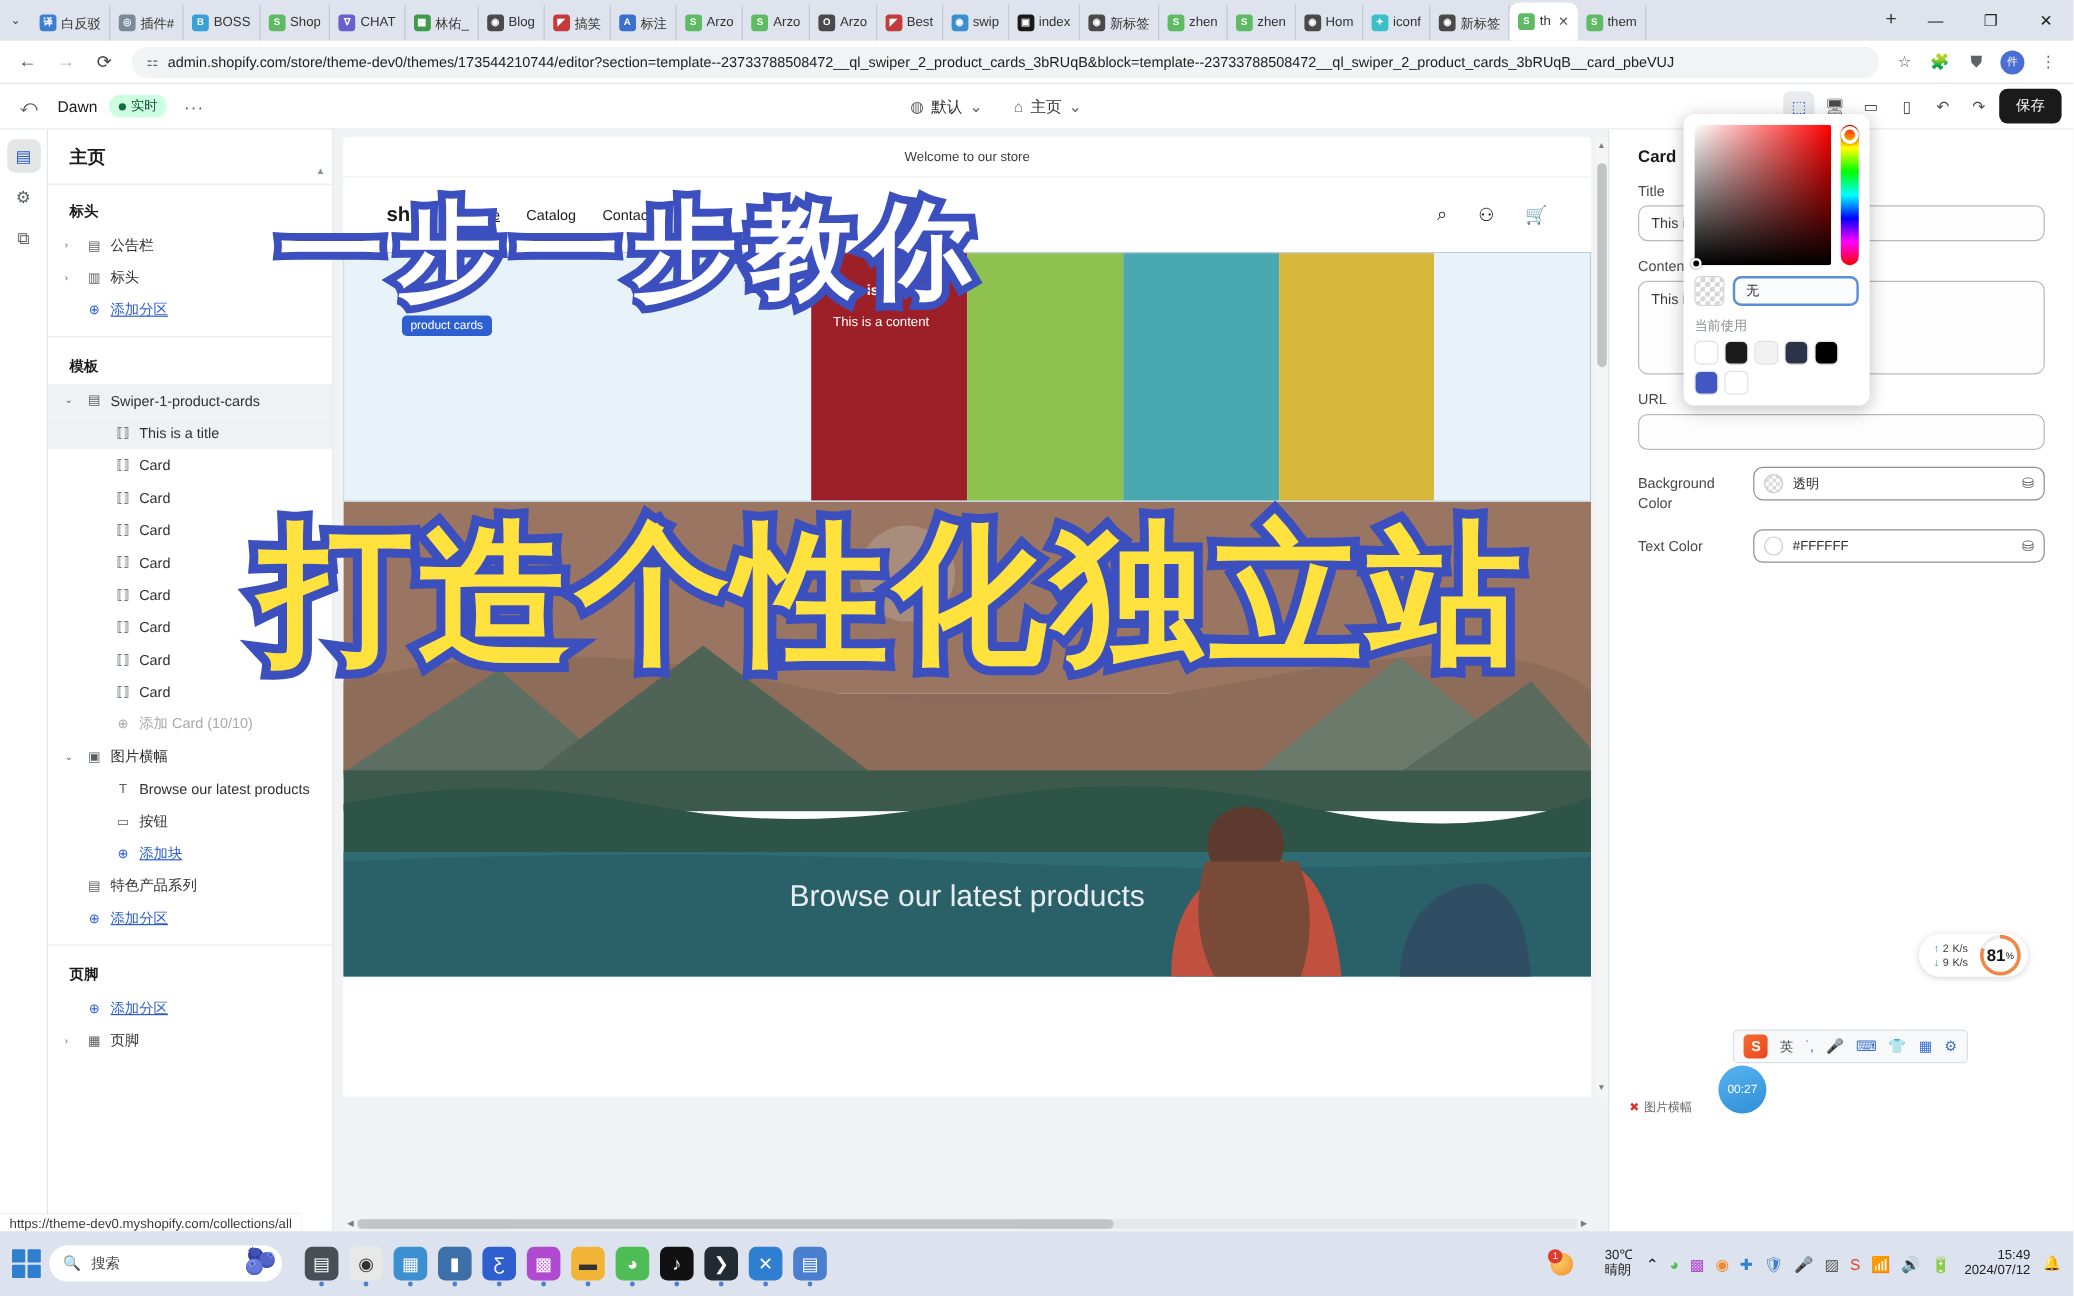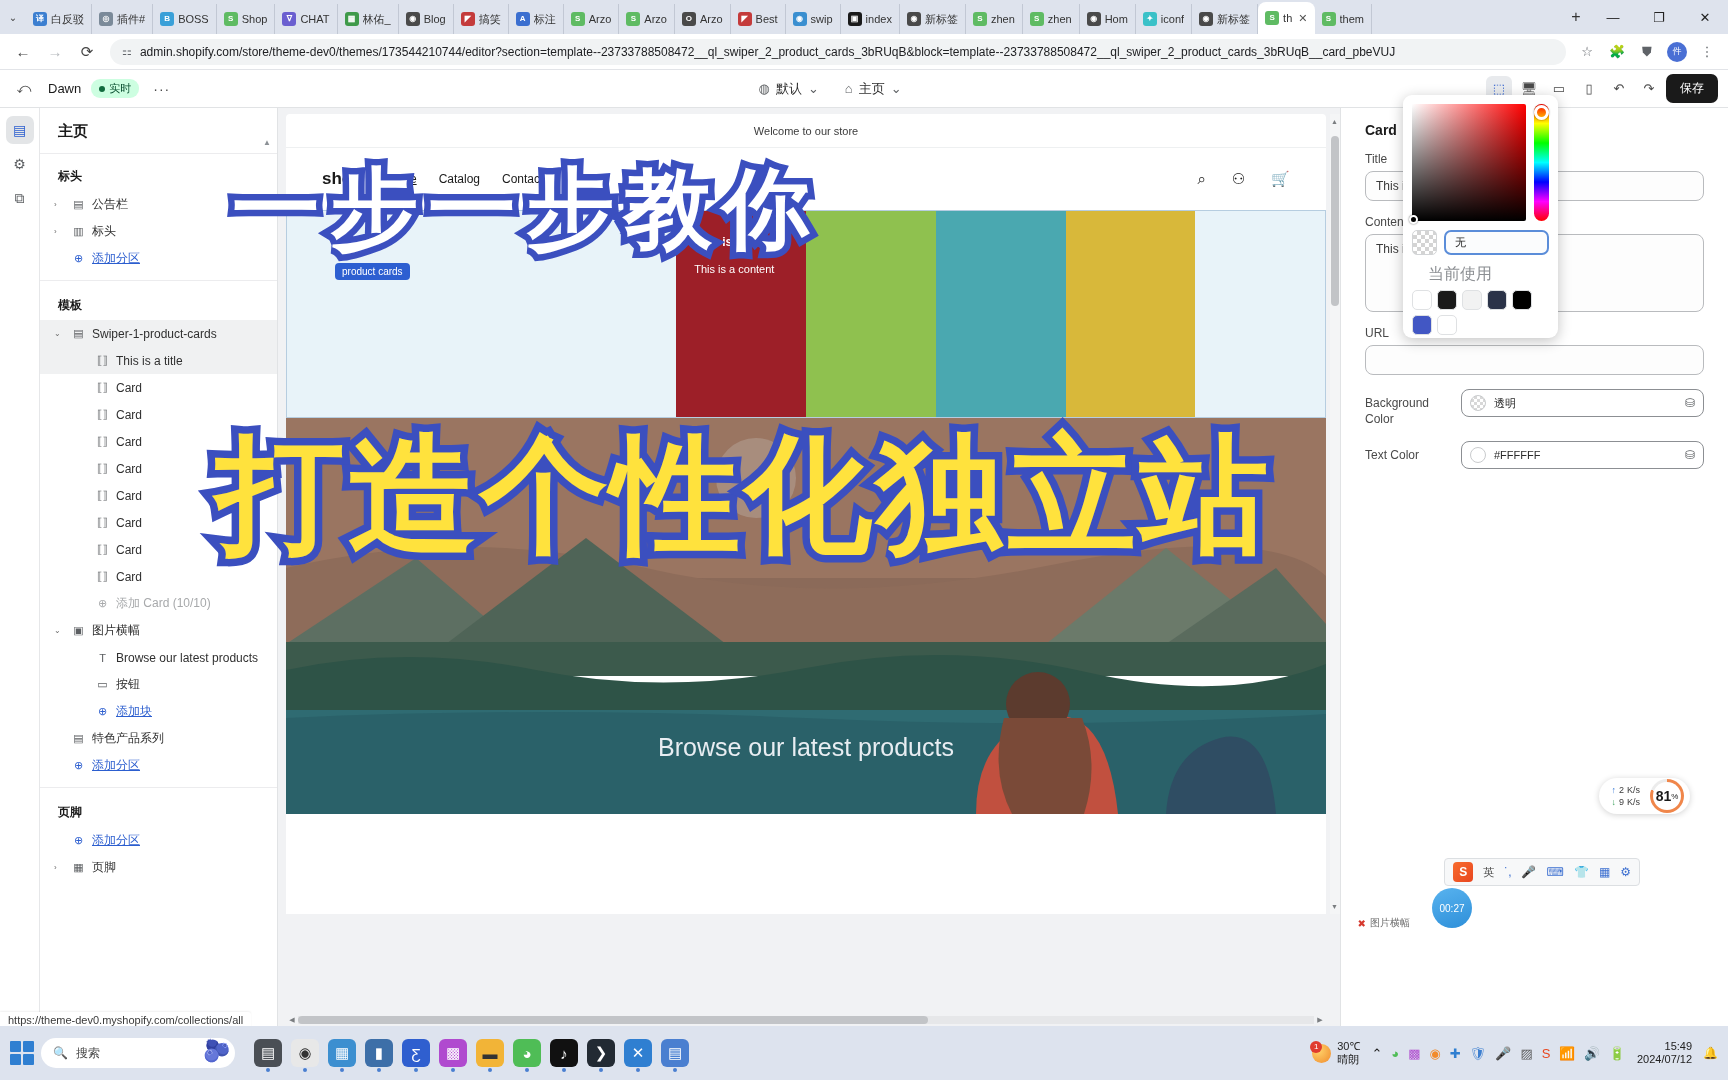--- a/index.html
+++ b/index.html
@@ -187,21 +187,21 @@
     width: 25px; height: 25px; border-radius: 5px; border: 1px solid #d2d4d6; flex: none;
     background-image:
       linear-gradient(45deg,#d4d4d4 25%,transparent 25%,transparent 75%,#d4d4d4 75%),
       linear-gradient(45deg,#d4d4d4 25%,transparent 25%,transparent 75%,#d4d4d4 75%);
     background-size: 8px 8px; background-position: 0 0, 4px 4px; background-color: #fff;
   }
   .cp-val {
     flex: 1; height: 25px; border: 2px solid #5b8dd9; border-radius: 7px; background: #fbfcfd;
     display: flex; align-items: center; padding: 0 9px; font-size: 11px; color: #2b2b2b;
   }
-  .cp-recent-label { font-size: 16px; color: #8c8f93; margin: 9px 16px 5px; }
+  .cp-recent-label { font-size: 11px; color: #8c8f93; margin: 9px 0 5px; }
   .cp-grid { display: flex; flex-wrap: wrap; gap: 5px; }
   .cp-chip { width: 20px; height: 20px; border-radius: 5px; border: 1px solid #dfe1e3; }
 
   
   .ovl { position: absolute; pointer-events: none; font-weight: bold; white-space: nowrap; }
   .ovl.blue-on-white {
     color: #fff;
     -webkit-text-stroke: 13px #3b4fbf;
     paint-order: stroke fill;
   }
@@ -276,21 +276,21 @@
   .tb-apps { display: flex; align-items: center; gap: 9px; margin-left: 12px; }
   .tb-app {
     width: 28px; height: 28px; border-radius: 6px; display: flex; align-items: center; justify-content: center;
     font-size: 15px; color: #fff; position: relative;
   }
   .tb-app.dot::after { content: ""; position: absolute; bottom: -5px; left: 50%; transform: translateX(-50%); width: 4px; height: 4px; border-radius: 50%; background: #4a7fd0; }
   .tb-right { margin-left: auto; display: flex; align-items: center; gap: 11px; font-size: 12px; color: #222; }
   .tb-weather { display: flex; align-items: center; gap: 6px; }
   .tb-wsun { width: 19px; height: 19px; border-radius: 50%; background: radial-gradient(circle at 35% 35%,#ffd36b,#f08a2c); position: relative; }
   .tb-wsun b { position: absolute; left: -2px; top: -3px; width: 12px; height: 12px; border-radius: 50%; background: #e03b2f; color: #fff; font-size: 8px; display: flex; align-items: center; justify-content: center; font-weight: normal; }
-  .tb-wtxt { line-height: 1.2; font-size: 11px; }
+  .tb-wtxt { line-height: 1.2; font-size: 11px; margin-left: 20px; }
   .tb-tray { display: flex; align-items: center; gap: 9px; font-size: 13px; }
   .tb-clock { text-align: right; line-height: 1.2; font-size: 11px; }
 </style>
 </head>
 <body>
 
 <div id="root">
 
   <div class="tabstrip">
     <div class="tab-chevron">⌄</div>

